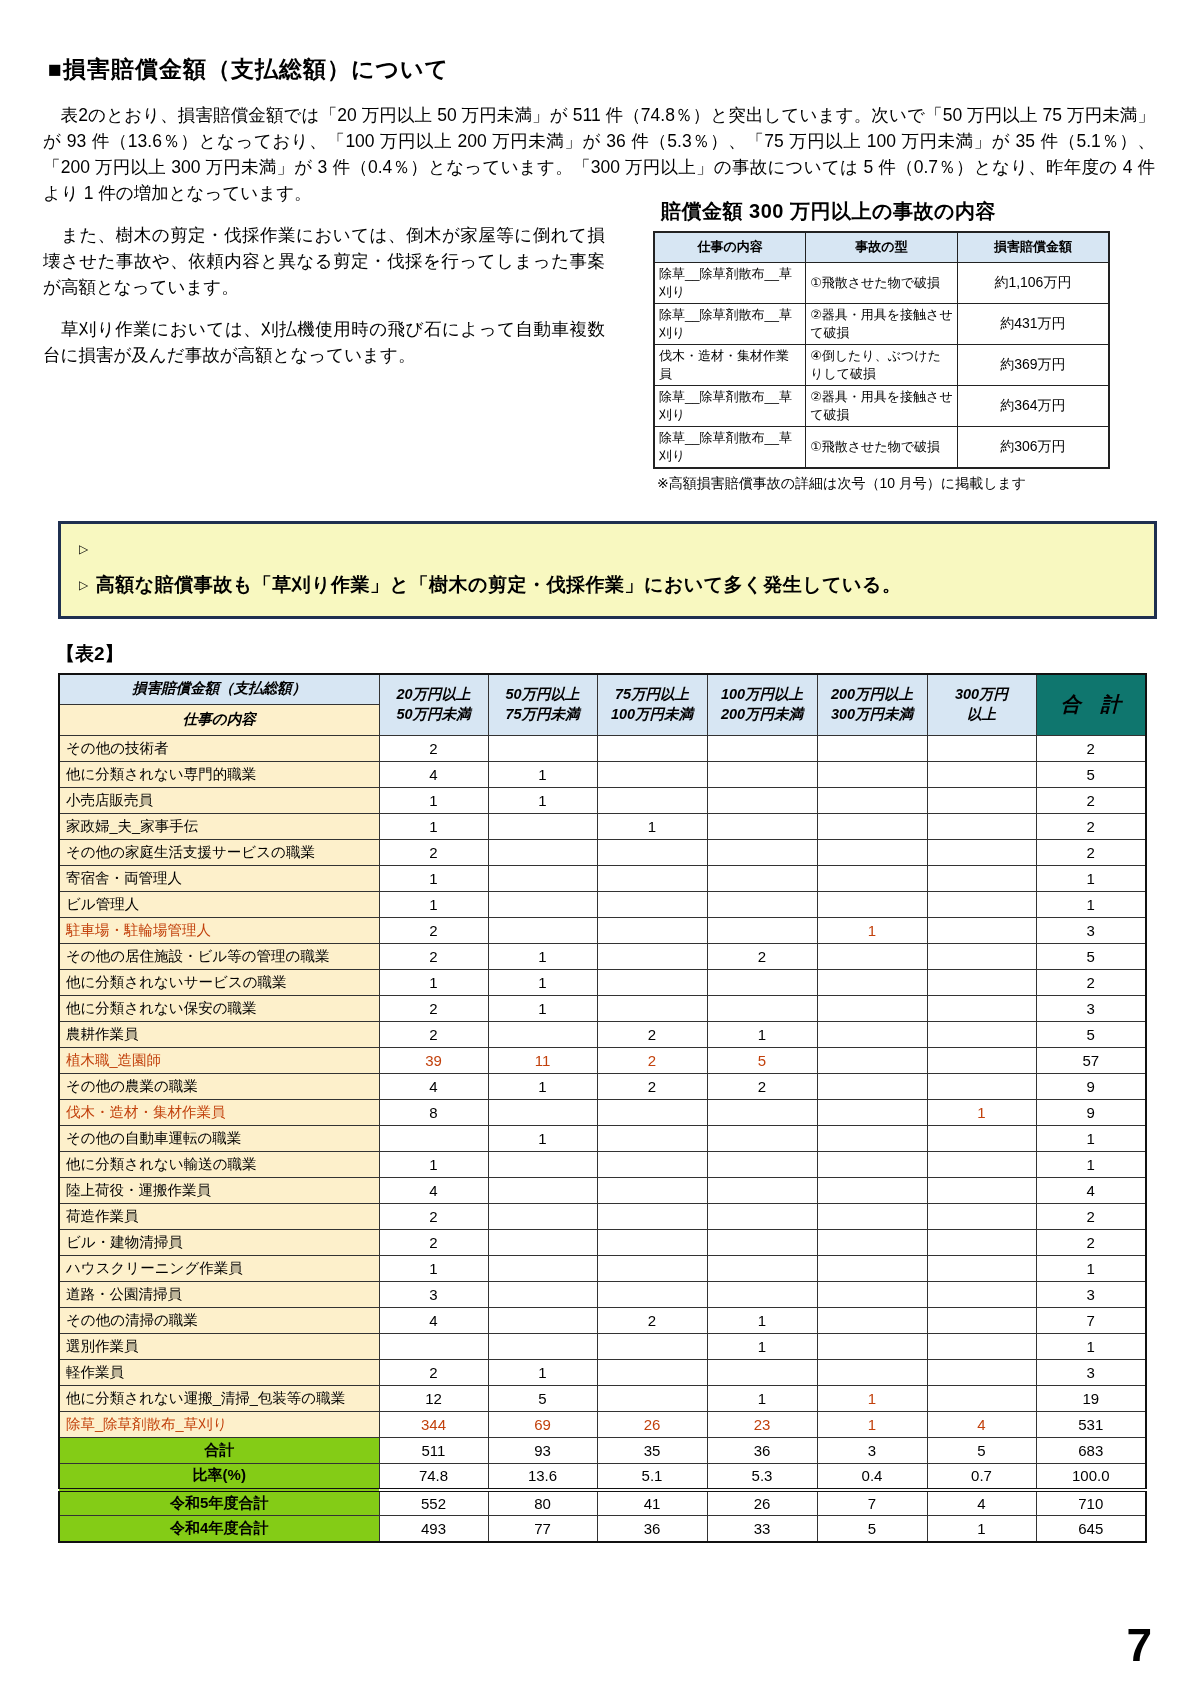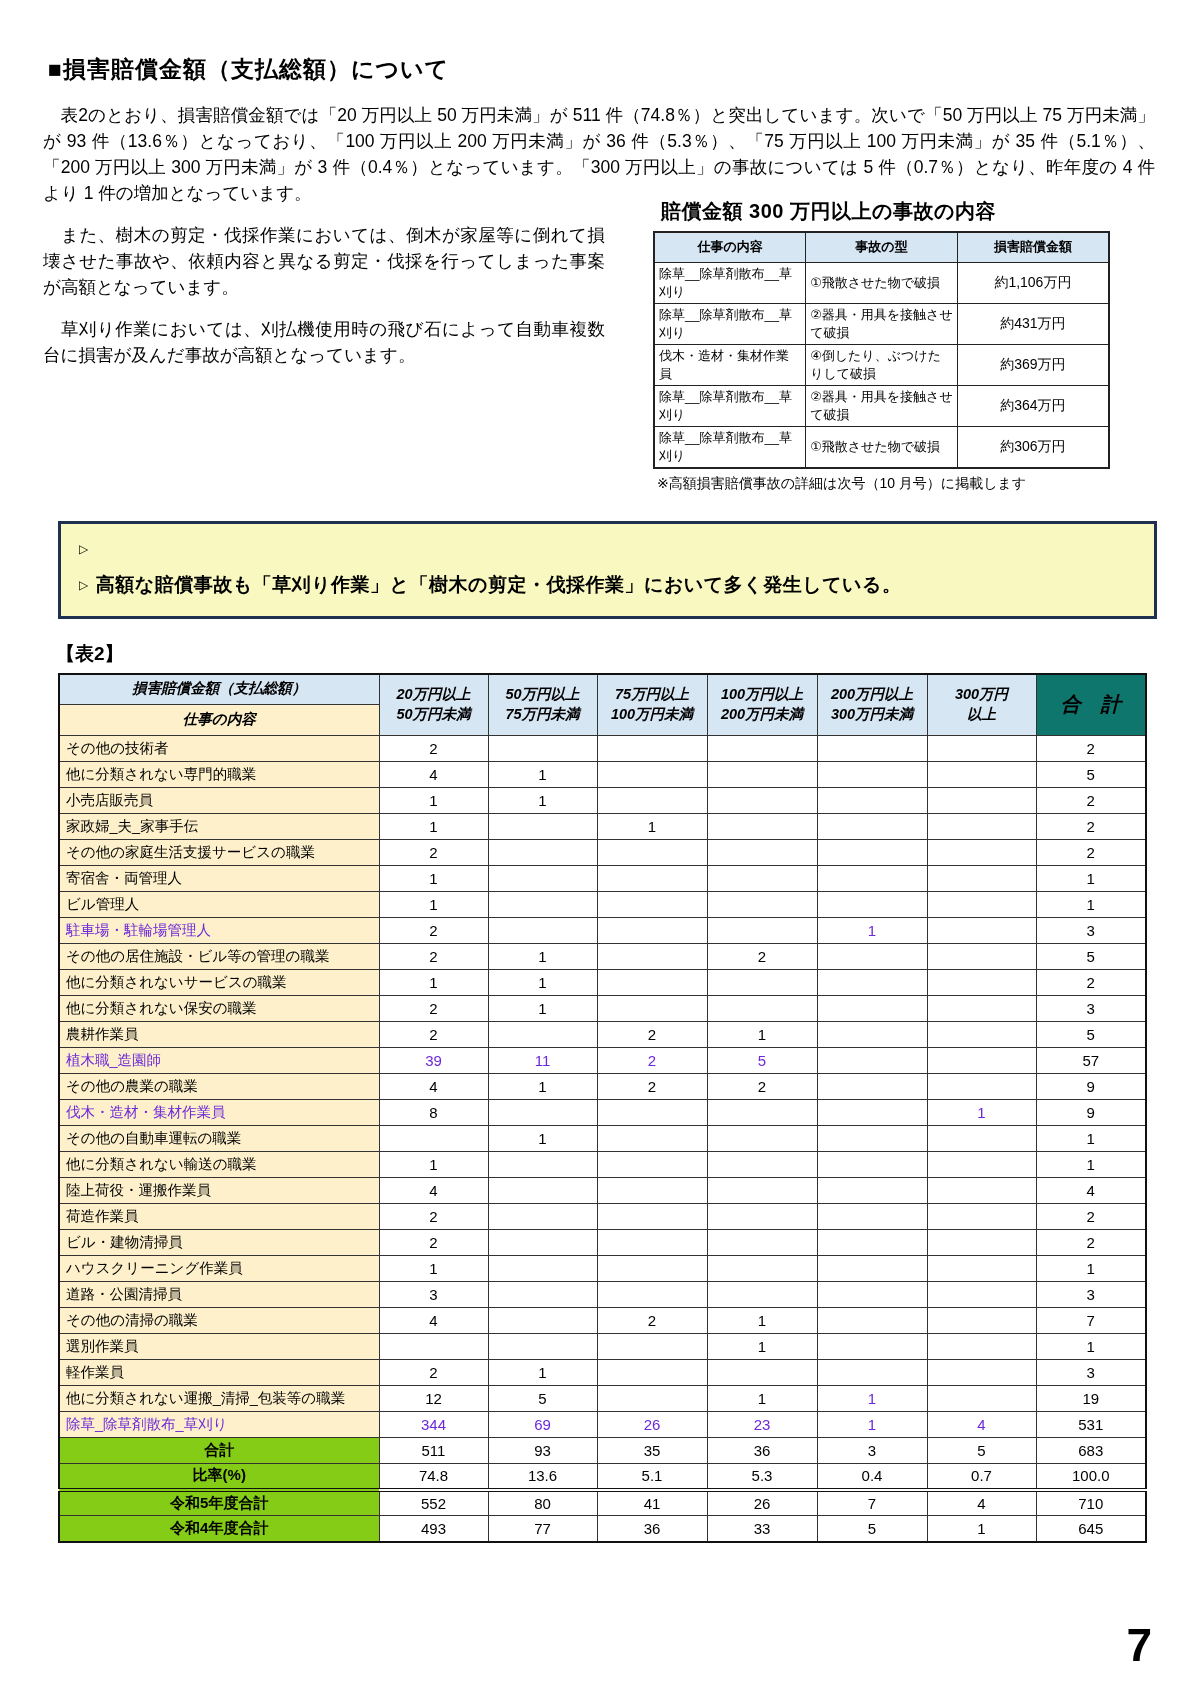--- a/index.html
+++ b/index.html
@@ -39,21 +39,21 @@
   table.t2 { border-collapse:collapse; margin-left:58px; width:1087px; border:2.5px solid #111; table-layout:fixed; }
   table.t2 th, table.t2 td { border:1px solid #333; }
   table.t2 thead th { background:#d7e6f3; font-size:14.5px; font-weight:bold; text-align:center; line-height:1.35; height:31px; padding:1px 0;font-style:italic; }
   table.t2 thead th.corner-top { background:#d7e6f3; }
   table.t2 thead th.corner-bottom { background:#fdf0cb; }
   table.t2 thead th.total-h { background:#0f766e; font-size:20px; }
   table.t2 td.lab { background:#fdf0cb; font-size:14.5px; padding:0 0 0 6px; height:26px; text-align:left; }
   table.t2 td.num { font-size:15px; text-align:center; background:#fff; }
   table.t2 td.slab { background:#84cc16; font-size:15px; font-weight:bold; text-align:center; height:26px; }
   table.t2 tr.dbl td { border-top:4px double #111; }
-  .red { color:#6d28d9; }
+  .red { color:#c2410c; }
 
   .page-number { position:absolute; top:1618px; right:48px; font-size:46px; font-weight:bold; }
 </style>
 </head>
 <body>
 
 <div class="page">
 
   <h1 class="doc-title">■損害賠償金額（支払総額）について</h1>
 

